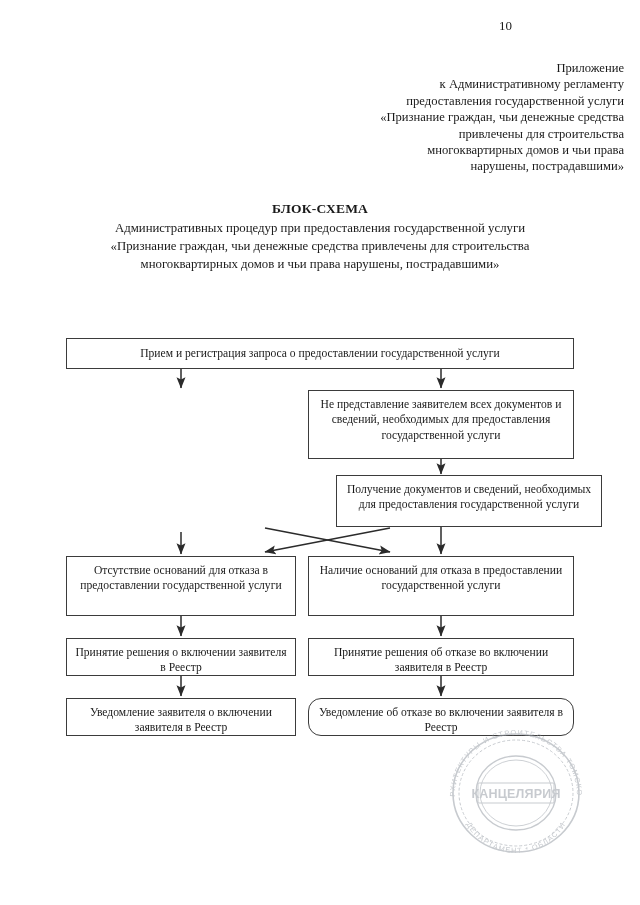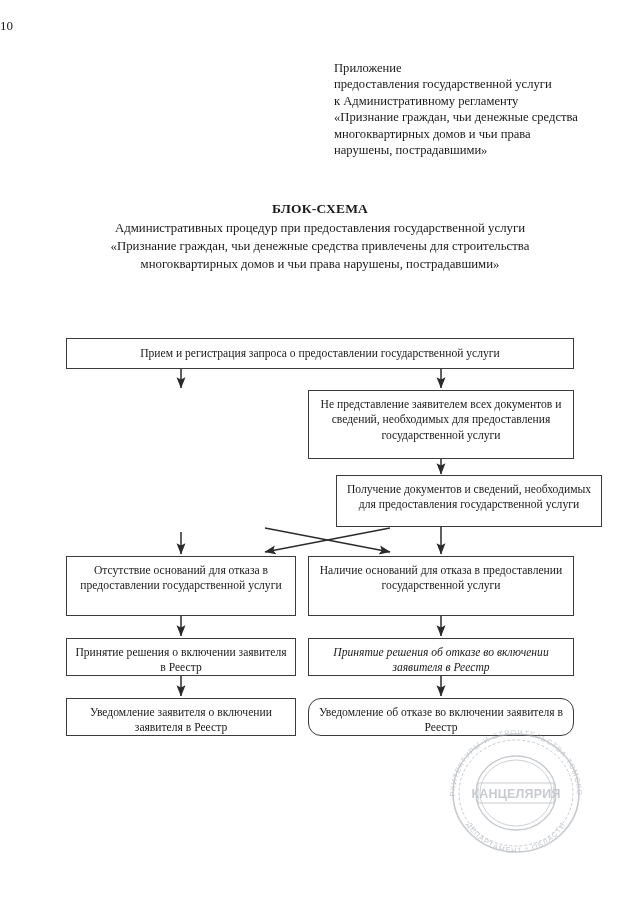--- a/index.html
+++ b/index.html
@@ -19,33 +19,33 @@
     background: #ffffff;
     overflow: hidden;
   }
 
   
   .page-number {
     position: absolute;
     top: 18px;
     left: 0;
     width: 512px;
-    text-align: left;
+    text-align: right;
     font-size: 13px;
     line-height: 16px;
   }
 
   .appendix-block {
     position: absolute;
     top: 60px;
     left: 334px;
     width: 290px;
     font-size: 12.6px;
     line-height: 16.4px;
-    text-align: left;
+    text-align: right;
   }
   .appendix-block div { white-space: nowrap; }
 
   
   .doc-title {
     position: absolute;
     top: 201px;
     left: 0;
     width: 640px;
     text-align: center;
@@ -103,23 +103,24 @@
 </style>
 </head>
 <body>
 
 <div id="page">
 
   <div class="page-number">10</div>
 
   <div class="appendix-block">
     <div>Приложение</div>
+    <div>к Административному регламенту</div>
     <div>предоставления государственной услуги</div>
-    <div>к Административному регламенту</div>
     <div>«Признание граждан, чьи денежные средства</div>
+    <div>привлечены для строительства</div>
     <div>многоквартирных домов и чьи права</div>
     <div>нарушены, пострадавшими»</div>
   </div>
 
   <div class="doc-title">БЛОК-СХЕМА</div>
 
   <div class="doc-subtitle">
     <div>Административных процедур при предоставления государственной услуги</div>
     <div>«Признание граждан, чьи денежные средства привлечены для строительства</div>
     <div>многоквартирных домов и чьи права нарушены, пострадавшими»</div>
@@ -175,21 +176,21 @@
     </div>
 
     <div class="node" style="left:66px; top:620px; width:230px; height:38px;">
       <span>Принятие решения о включении заявителя в Реестр</span>
     </div>
 
     <div class="node" style="left:308px; top:538px; width:266px; height:60px;">
       <span>Наличие оснований для отказа в предоставлении государственной услуги</span>
     </div>
 
-    <div class="node" style="left:308px; top:620px; width:266px; height:38px;font-style:italic;">
+    <div class="node" style="left:308px; top:620px; width:266px; height:38px;">
       <span>Принятие решения об отказе во включении заявителя в Реестр</span>
     </div>
 
     <div class="node" style="left:66px; top:680px; width:230px; height:38px;">
       <span>Уведомление заявителя о включении заявителя в Реестр</span>
     </div>
 
     <div class="node" style="left:308px; top:680px; width:266px; height:38px;border-radius:13px;">
       <span>Уведомление об отказе во включении заявителя в Реестр</span>
     </div>

